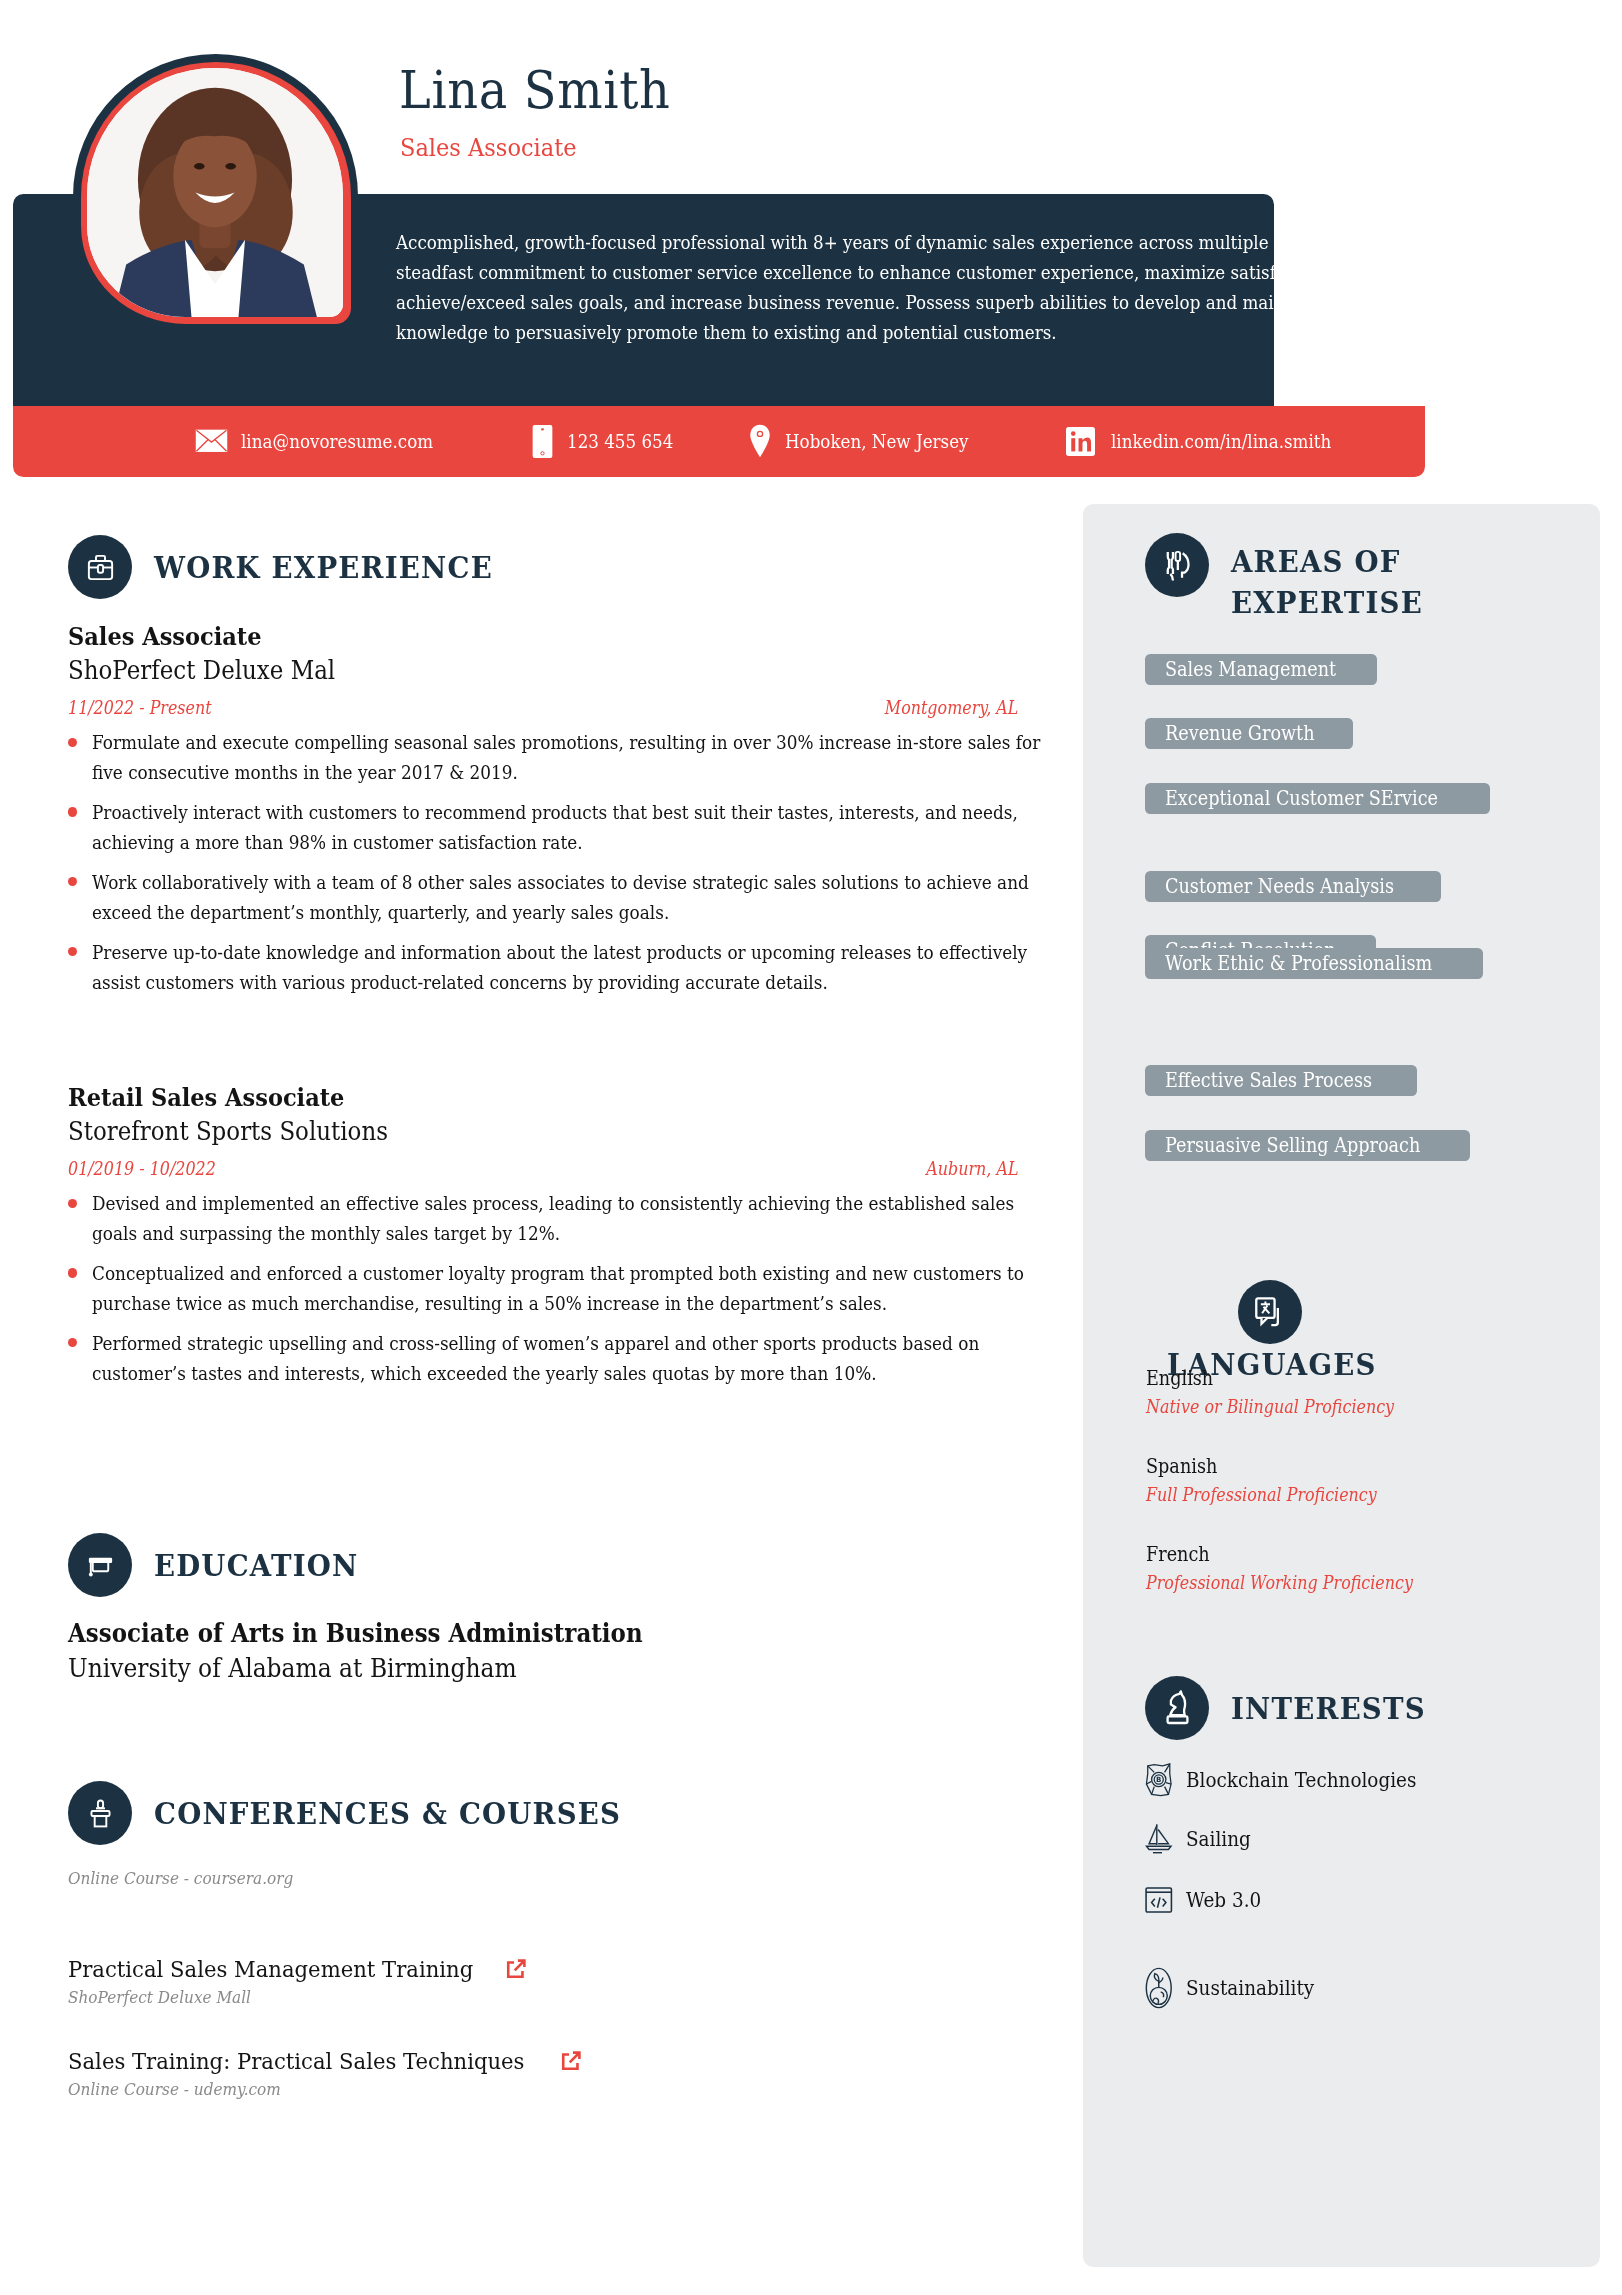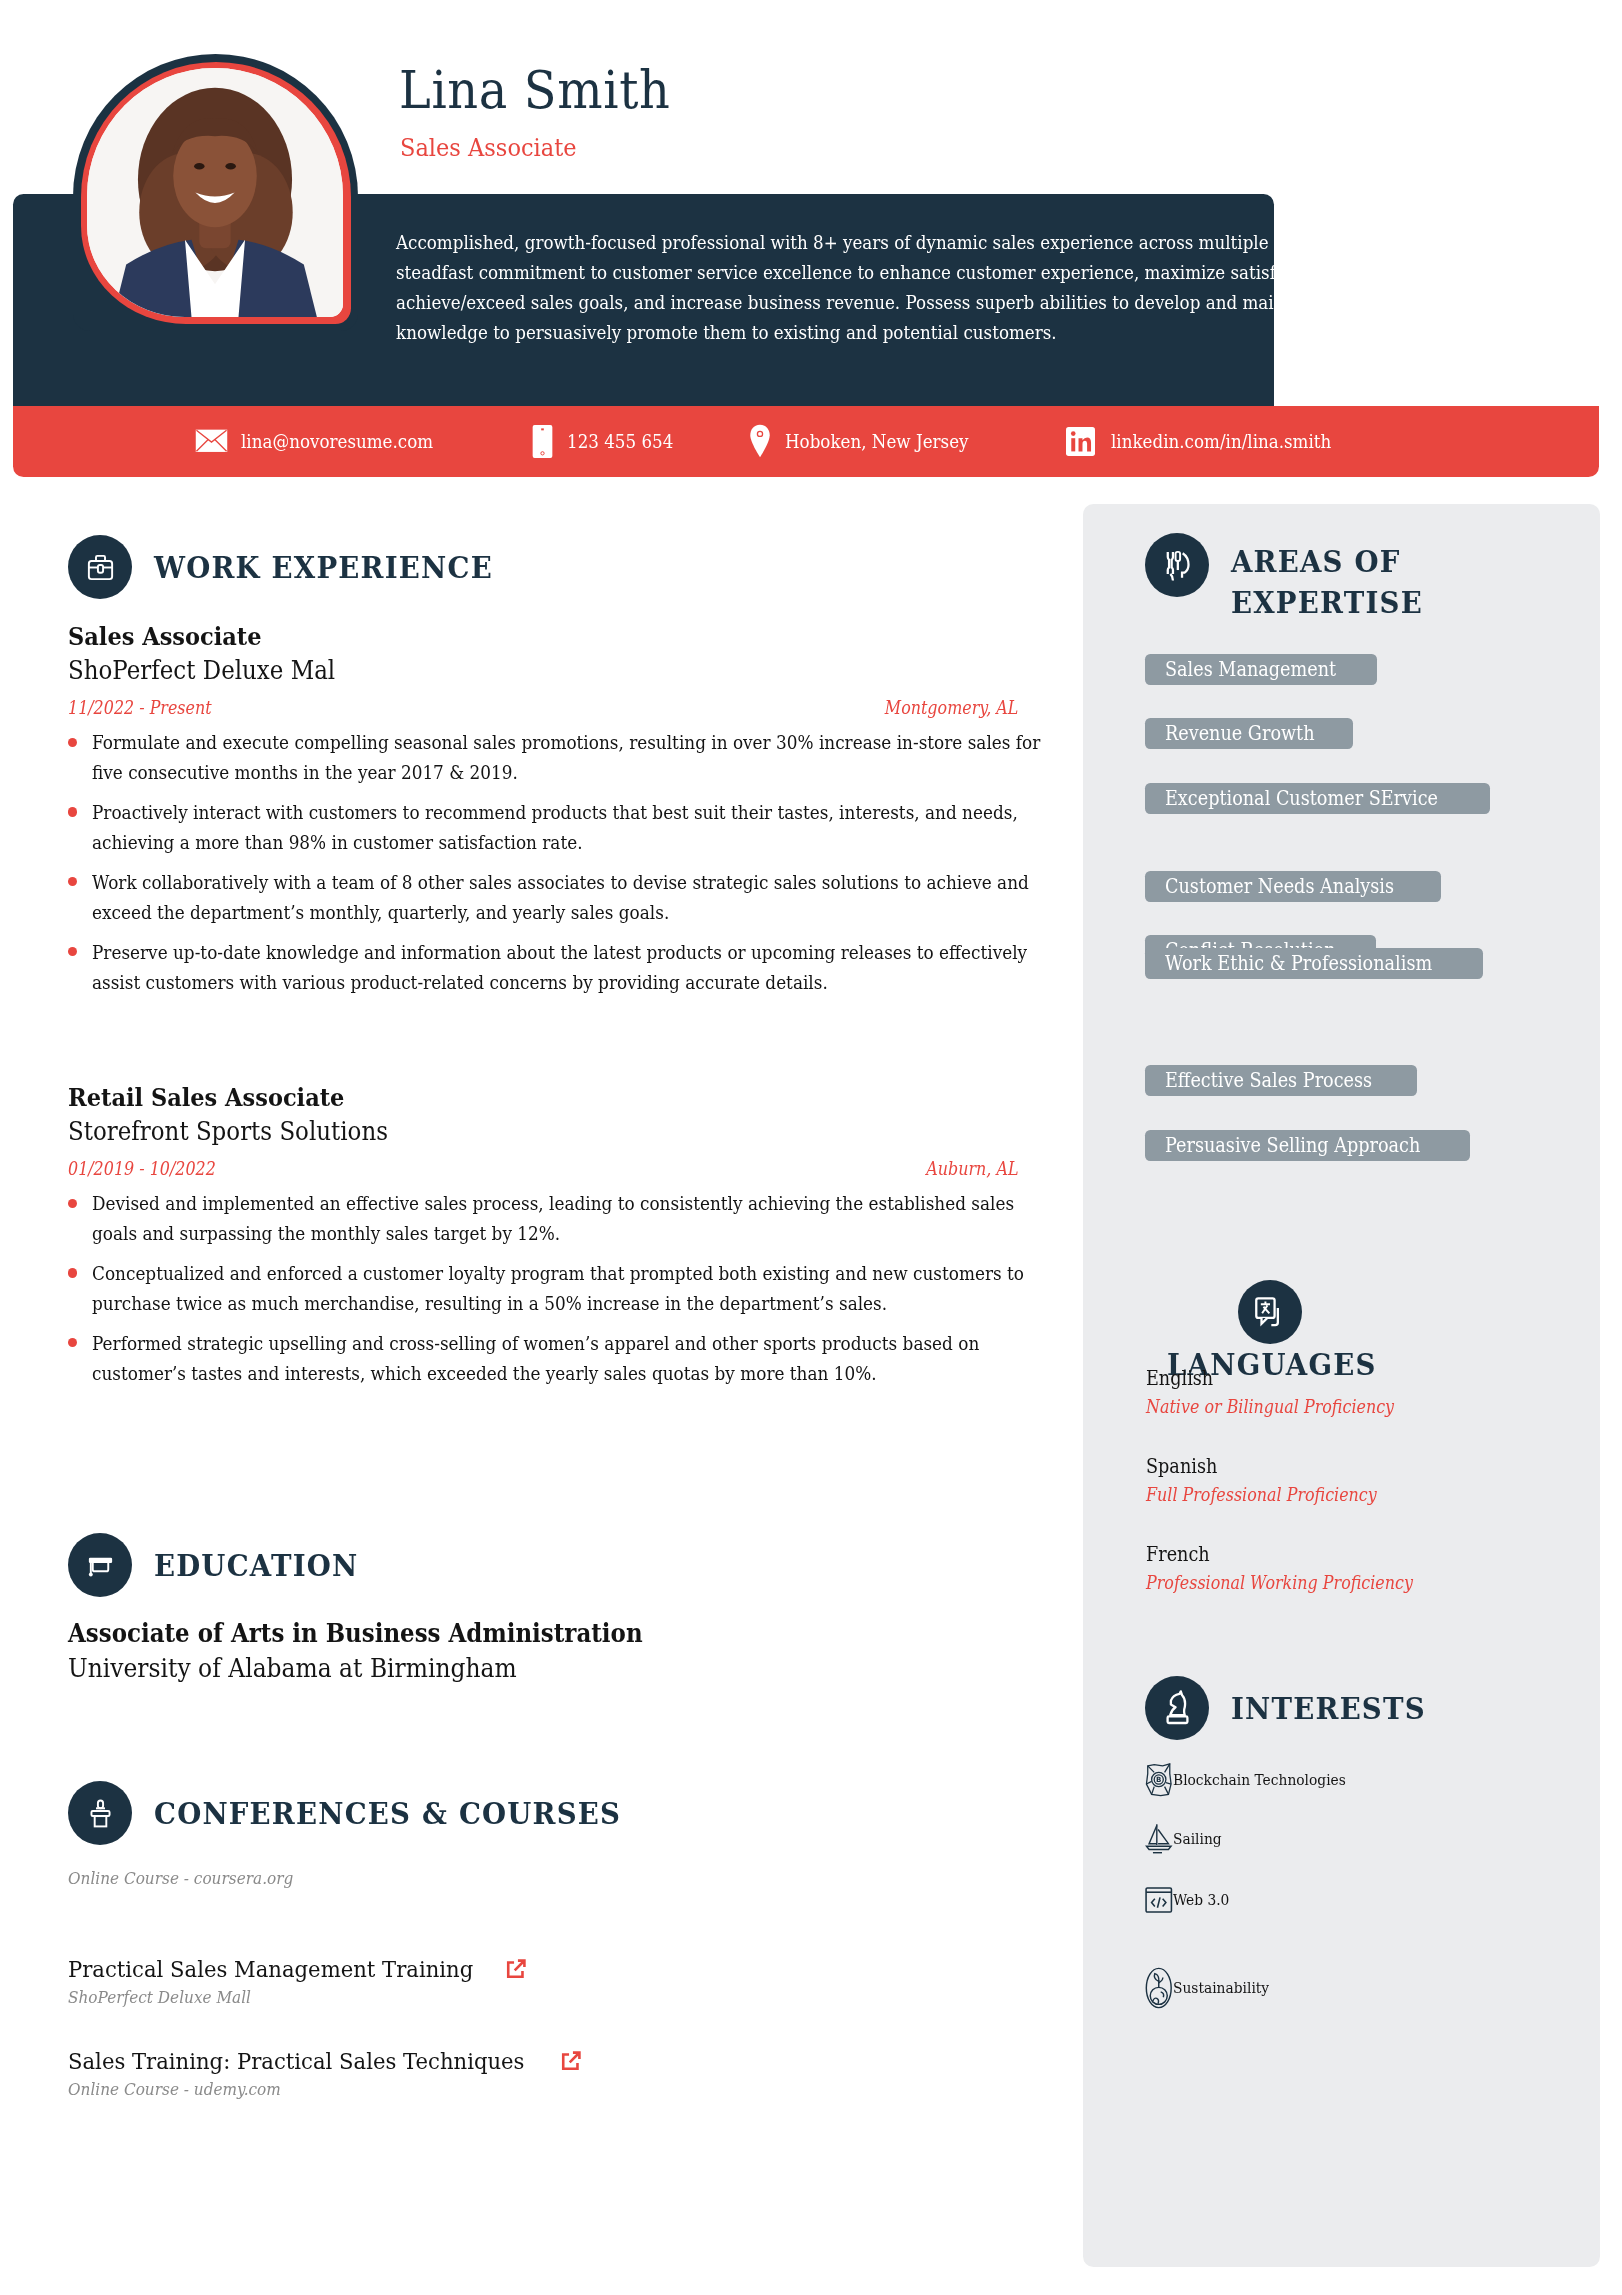--- a/index.html
+++ b/index.html
@@ -36,21 +36,21 @@
     position: absolute; left: 13px; top: 194px; width: 1261px; height: 212px;
     background: #1c3242; border-radius: 10.5px 10.5px 0 0; z-index: 1;
   }
   .summary {
     position: absolute; left: 383px; top: 33px; width: 1187px;
     color: #ffffff; font-size: 19px; line-height: 30px; letter-spacing: 0px;
   }
   .summary span { display: inline-block; transform: scaleX(0.88); transform-origin: left top; width: 113.6%; }
 
   .red-bar {
-    position: absolute; left: 13px; top: 406px; width: 1586px; height: 71px;
+    position: absolute; left: 13px; top: 406px; width: 1412px; height: 71px;
     background: #e8463f; border-radius: 0 0 10.5px 10.5px; z-index: 1;
   }
   .contact-item {
     position: absolute; top: 19.6px; height: 31px; display: flex; align-items: center;
     color: #ffffff; font-size: 19px; white-space: nowrap;
   }
   .contact-item .ci-text { display: inline-block; transform: scaleX(0.88); transform-origin: left center; }
   .contact-item svg { flex: none; }
 
   
@@ -108,21 +108,21 @@
     display: flex; align-items: center; white-space: nowrap;
   }
   .tag span { display: inline-block; transform: scaleX(0.9); transform-origin: left center; }
 
   .lang { position: absolute; left: 1146px; }
   .lang-name { font-size: 19.6px; color: #141414; }
   .lang-level { font-size: 17.7px; font-style: italic; color: #e8463f; margin-top: 6.5px; white-space: nowrap; }
   .lang-level span, .lang-name span { display: inline-block; transform: scaleX(0.9); transform-origin: left center; }
 
   .interest { position: absolute; left: 1145px; display: flex; align-items: center; }
-  .interest-label { font-size: 15px; color: #141414; white-space: nowrap; }
+  .interest-label { margin-left: 13px; font-size: 20px; color: #141414; white-space: nowrap; }
   .interest-label span { display: inline-block; transform: scaleX(0.92); transform-origin: left center; }
 </style>
 </head>
 <body>
 
 <div class="dark-band">
   <p class="summary"><span>Accomplished, growth-focused professional with 8+ years of dynamic sales experience across multiple industries. Equipped with a steadfast commitment to customer service excellence to enhance customer experience, maximize satisfaction, propel retention, achieve/exceed sales goals, and increase business revenue. Possess superb abilities to develop and maintain a high level of product knowledge to persuasively promote them to existing and potential customers.</span></p>
 </div>
 
 <div class="photo-outer">

